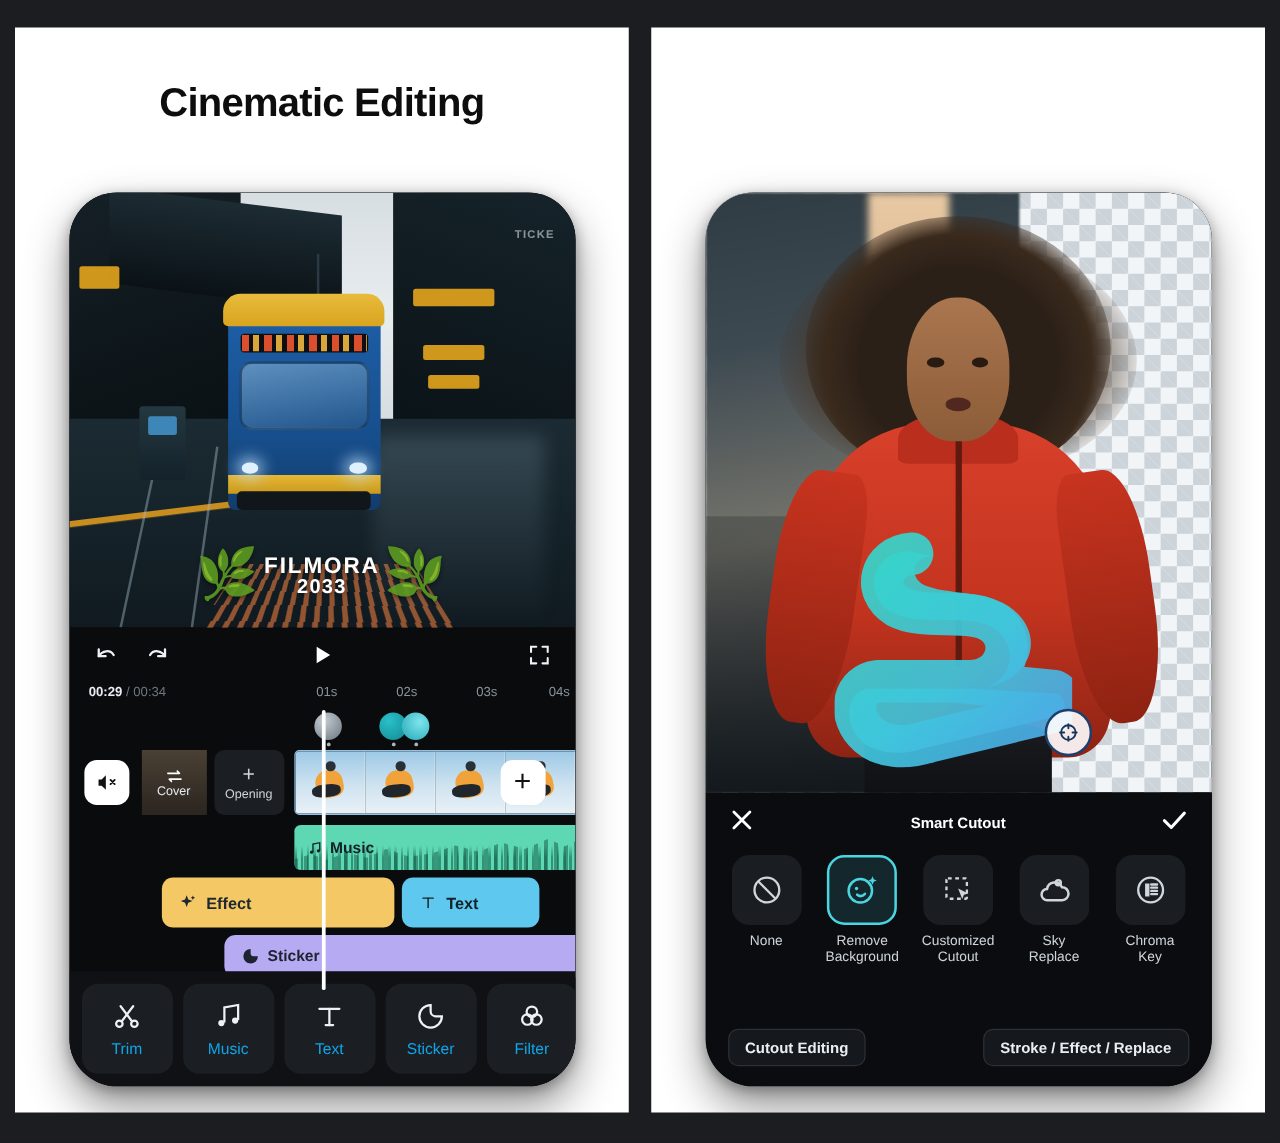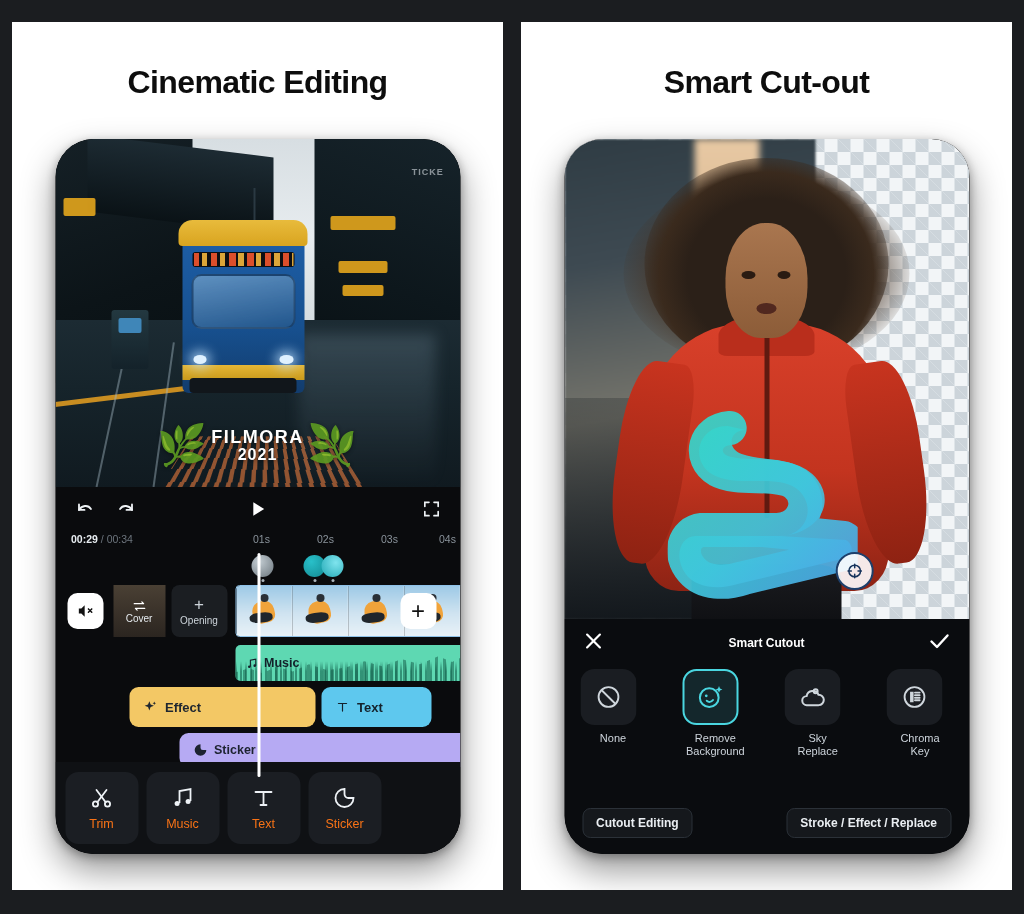--- a/index.html
+++ b/index.html
@@ -30,21 +30,21 @@
     color: #0d0d0d;
     letter-spacing: -0.6px;
     margin-top: 42px;
   }
 
   
   .phone {
     position: absolute;
     left: 50%;
     transform: translateX(-50%);
-    top: 117px;
+    top: 132px;
     width: 405px;
     height: 715px;
     background: #0a0b0d;
     border-radius: 38px;
     box-shadow: 0 16px 34px rgba(0,0,0,.42), 0 3px 10px rgba(0,0,0,.3);
     overflow: hidden;
   }
   .phone-inner { position: absolute; inset: 0; border-radius: 38px; overflow: hidden; }
 
   
@@ -333,21 +333,21 @@
   .toolbar {
     position: absolute; left: 0; right: 0; bottom: 0; height: 92px;
     background: #0f1114;
     display: flex; align-items: center; gap: 8px; padding: 0 10px;
     overflow: hidden;
   }
   .tool {
     flex: 0 0 73px; height: 72px;
     background: #1b1e23; border-radius: 13px;
     display: flex; flex-direction: column; align-items: center; justify-content: center;
-    gap: 7px; color: #f97316;
+    gap: 7px; color: #0ea5e9;
   }
   .tool .lbl { font-size: 12.5px; }
 
   
   .p2-photo {
     position: absolute; top: 0; left: 0; right: 0; height: 480px; overflow: hidden;
   }
   .checker {
     position: absolute; inset: 0;
     background-color: #f2f5f7;
@@ -431,21 +431,21 @@
   .sheet-head {
     position: relative; height: 48px; display: flex; align-items: center;
     padding: 0 18px;
   }
   .sheet-title {
     position: absolute; left: 50%; transform: translateX(-50%);
     color: #fff; font-size: 12px; font-weight: 700;
   }
   .sheet-head .chk { margin-left: auto; color: #fff; }
   .opts { display: flex; justify-content: space-between; padding: 2px 16px 0; }
-  .opt { width: 66px; display: flex; flex-direction: column; gap: 7px; }
+  .opt { width: 66px; display: flex; flex-direction: column; align-items: center; gap: 7px; }
   .opt-tile {
     width: 56px; height: 56px; border-radius: 14px; background: #1a1d22;
     display: flex; align-items: center; justify-content: center;
     border: 2px solid transparent;
   }
   .opt.active .opt-tile { border-color: #4ad6e0; background: #14272c; }
   .opt-lbl {
     font-size: 11px; color: #cdd4db; text-align: center; line-height: 1.2;
   }
   .sheet-foot {
@@ -496,21 +496,21 @@
               <div class="hlamp l"></div>
               <div class="hlamp r"></div>
             </div>
             <div class="ticket-txt">TICKE</div>
           </div>
 
           <div class="watermark">
             <div class="laurel">🌿</div>
             <div class="wm-text">
               <div class="wm-main">FILMORA</div>
-              <div class="wm-year">2021</div>
+              <div class="wm-year">2033</div>
             </div>
             <div class="laurel" style="transform:scaleX(-1)">🌿</div>
           </div>
         </div>
 
         <div class="editor">
 
           <div class="ctrlbar">
             <div class="left">
               <div class="icon-btn">
@@ -675,30 +675,37 @@
                   <path d="M9 19h6"></path>
               </svg>
               <span class="lbl">Text</span>
             </div>
             <div class="tool">
               <svg width="24" height="24" viewBox="0 0 24 24" fill="none" stroke="#eef2f6" stroke-width="1.8">
                 <path d="M12 3a9 9 0 1 0 9 9h-5a4 4 0 0 1-4-4z"></path>
               </svg>
               <span class="lbl">Sticker</span>
             </div>
+            <div class="tool">
+              <svg width="24" height="24" viewBox="0 0 24 24" fill="none" stroke="#eef2f6" stroke-width="1.8">
+                <circle cx="12" cy="8.4" r="4.2"></circle>
+                  <circle cx="8.4" cy="14.6" r="4.2"></circle>
+                  <circle cx="15.6" cy="14.6" r="4.2"></circle>
+              </svg>
+              <span class="lbl">Filter</span>
+            </div>
 
           </div>
 
         </div>
       </div>
     </div>
   </div>
 
   <div class="panel">
-    <div class="panel-title">Smart Cut-out</div>
 
     <div class="phone">
       <div class="phone-inner">
 
         <div class="p2-photo">
           <div class="checker"></div>
           <div class="street"></div>
           <div class="street-dark"></div>
           <div class="runner">
             <div class="hair2"></div>
@@ -776,20 +783,32 @@
                   <path d="M9 15c1.6 1.4 3.6 1.2 5-0.6" stroke-linecap="round"></path>
                   <path d="M18.8 3.2l.8 1.9 1.9.8-1.9.8-.8 1.9-.8-1.9-1.9-.8 1.9-.8z" fill="#4ad6e0" stroke="none"></path>
                 </svg>
               </div>
               <div class="opt-lbl">
                 <span>Remove</span><br>
                 <span>Background</span>
               </div>
             </div>
 
+            <div class="opt">
+              <div class="opt-tile">
+                <svg width="28" height="28" viewBox="0 0 24 24" fill="none" stroke="#cfd6dc" stroke-width="1.6">
+                  <rect x="4" y="4" width="14" height="14" rx="1" stroke-dasharray="2.6 2.4"></rect>
+                  <path d="M12 11l7 3.4-3 .8-1.2 3z" fill="#cfd6dc" stroke="none"></path>
+                </svg>
+              </div>
+              <div class="opt-lbl">
+                <span>Customized</span><br>
+                <span>Cutout</span>
+              </div>
+            </div>
 
             <div class="opt">
               <div class="opt-tile">
                 <svg width="30" height="30" viewBox="0 0 24 24" fill="none" stroke="#cfd6dc" stroke-width="1.6">
                   <circle cx="14.5" cy="7.4" r="1.6"></circle>
                   <path d="M7.5 18.5a3.6 3.6 0 0 1-.2-7.2 5 5 0 0 1 9.5-1.1 3.6 3.6 0 0 1 .2 8.3z"></path>
                 </svg>
               </div>
               <div class="opt-lbl">
                 <span>Sky</span><br>

